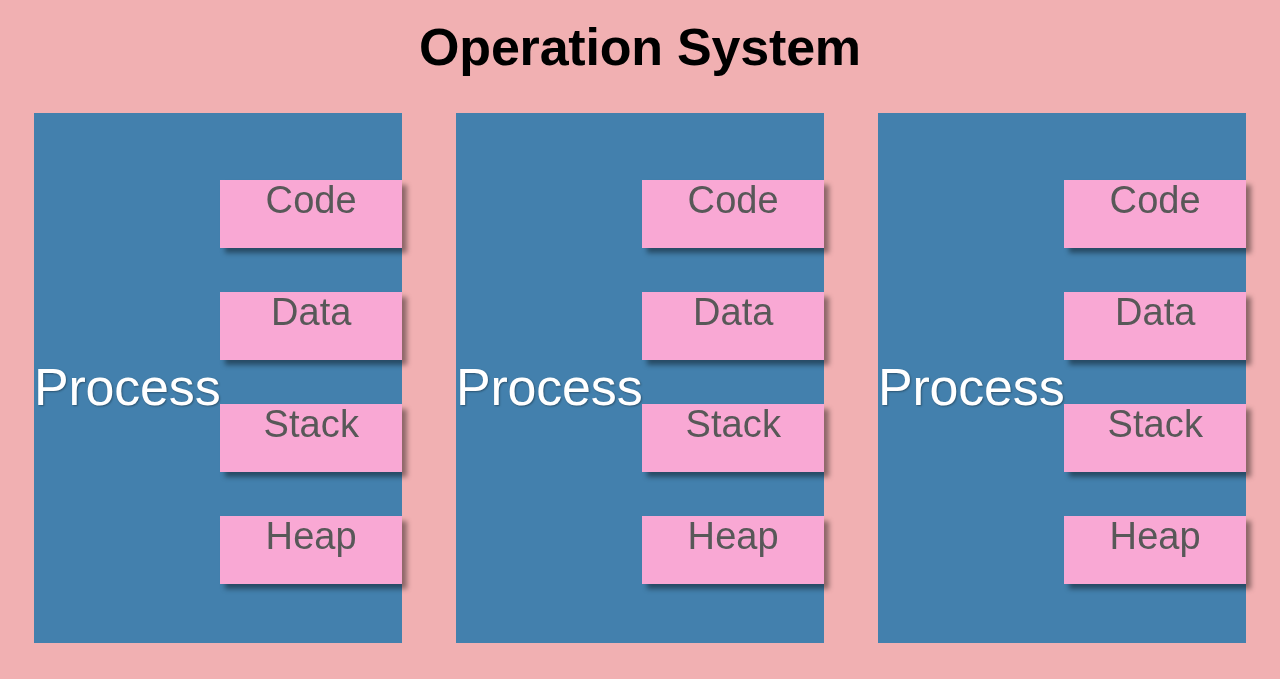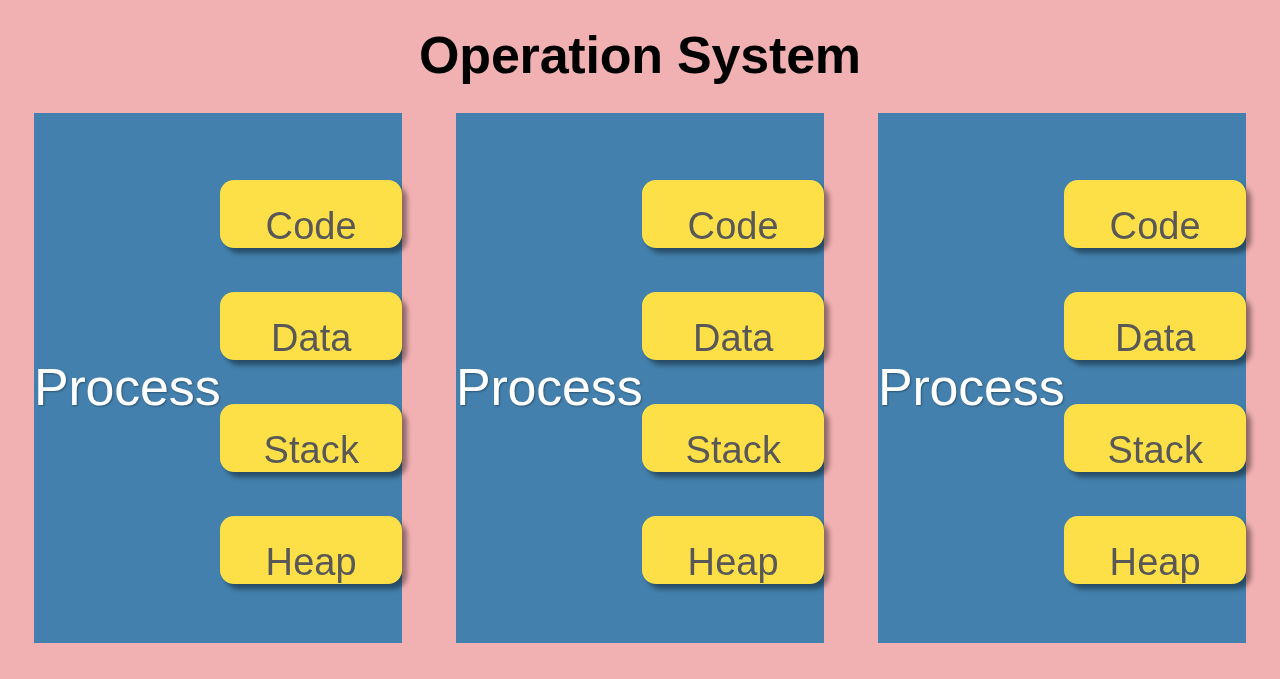--- a/index.html
+++ b/index.html
@@ -17,21 +17,21 @@
 
   #diagram-root {
     position: absolute;
     inset: 0;
   }
 
   
   .os-title {
     position: absolute;
     left: 0;
-    top: 26px;
+    top: 18px;
     width: 1280px;
     text-align: center;
     font-size: 52px;
     font-weight: bold;
     color: #000000;
     letter-spacing: -0.2px;
     line-height: 1.15;
     white-space: nowrap;
   }
 
@@ -70,25 +70,25 @@
 
   .segment-list {
     margin-top: 19px;
     width: 290px;
     display: flex;
     flex-direction: column;
   }
 
   .segment-pill {
     height: 68px;
-    background: #fde047;
-    border-radius: 14px;
+    background: #f9a8d4;
+    border-radius: 0;
     box-shadow: 5px 5px 5px rgba(0, 0, 0, 0.42);
     display: flex;
-    align-items: flex-end;
+    align-items: flex-start;
     justify-content: center;
     margin-bottom: 44px;
     box-sizing: border-box;
   }
 
   .segment-pill:last-child {
     margin-bottom: 11px;
   }
 
   .segment-label {

